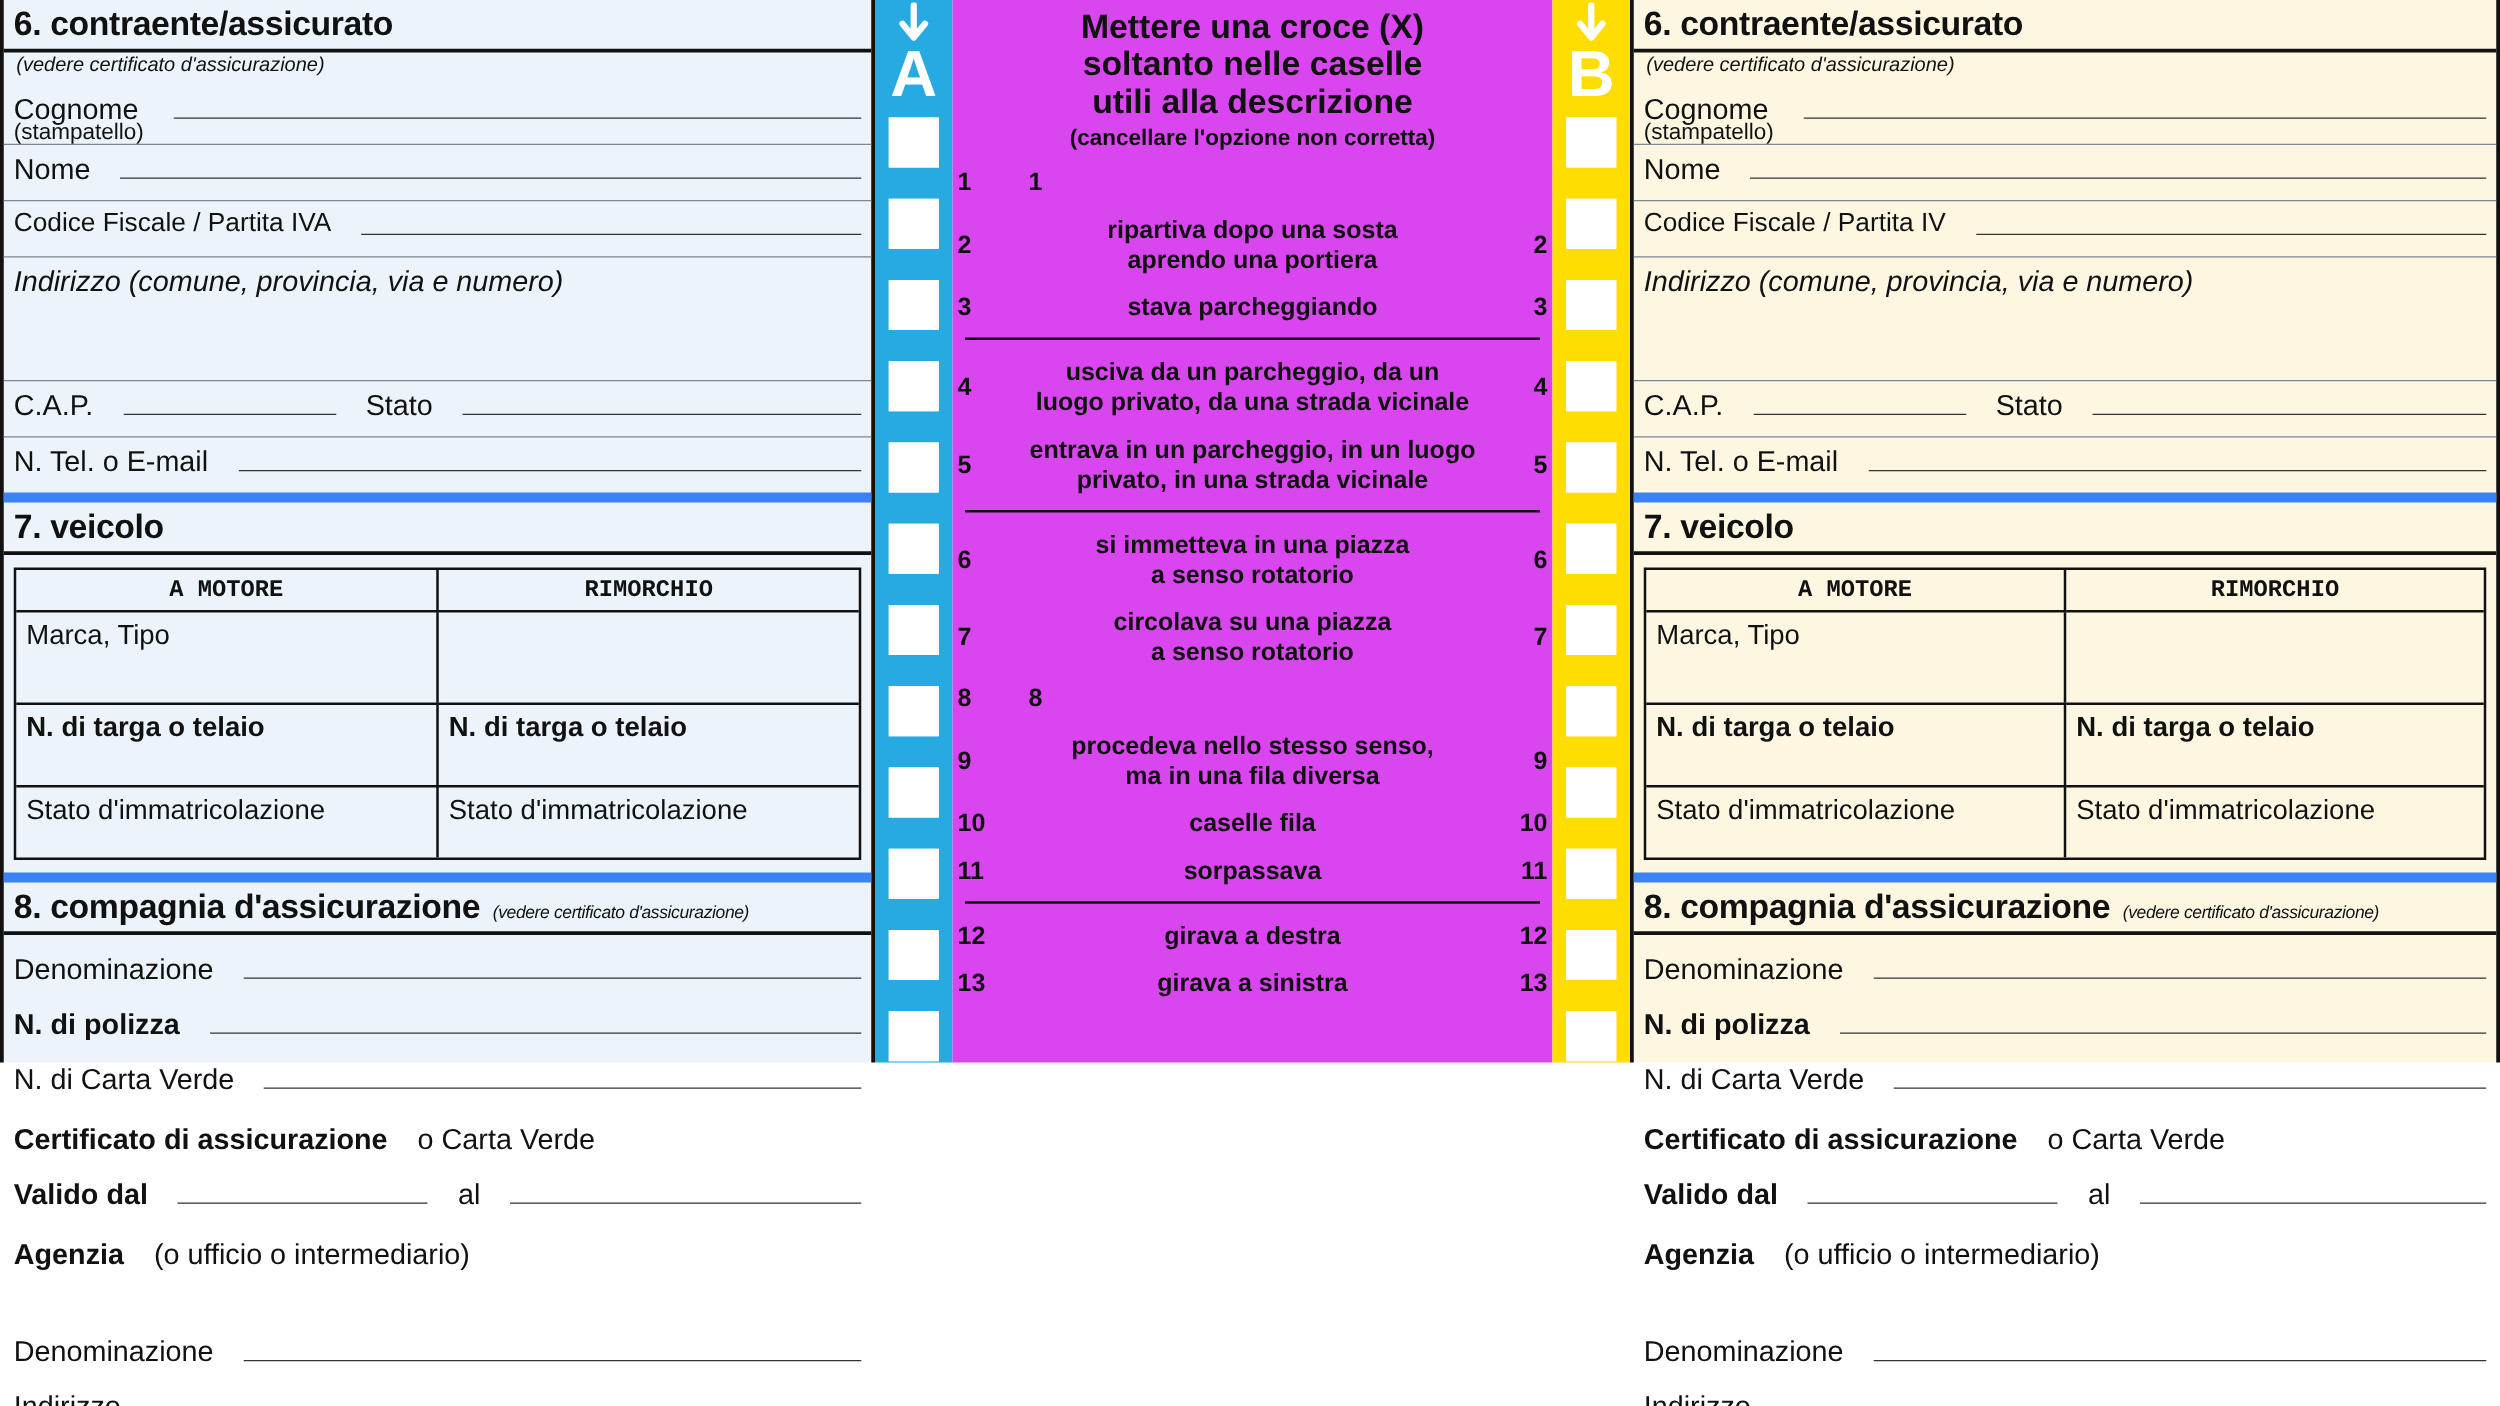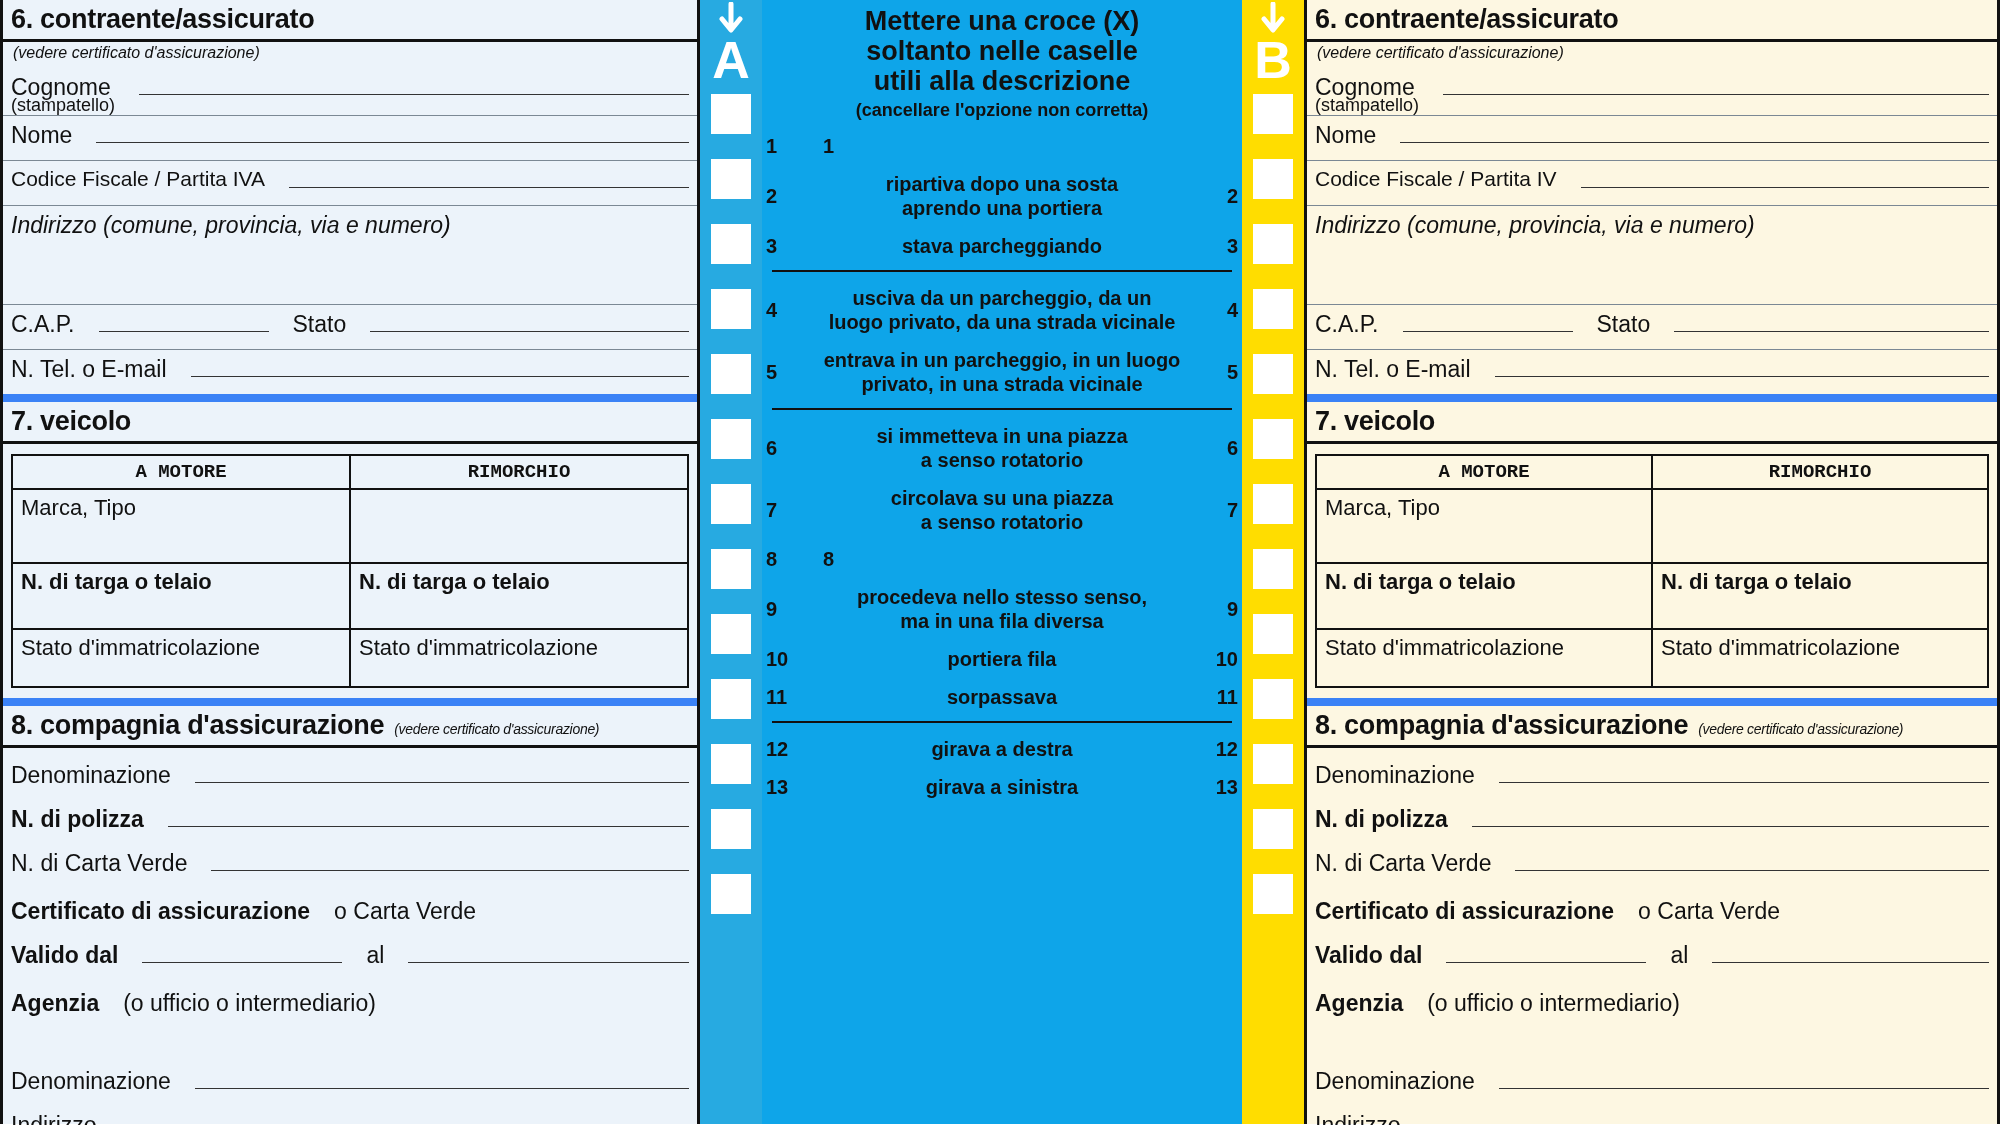--- a/index.html
+++ b/index.html
@@ -2,29 +2,29 @@
 <html><head>
 <meta charset="utf-8">
 <style>
   html,body{margin:0;padding:0;background:#ffffff;}
   body{
     width:2000px;height:1125px;overflow:hidden;
     font-family:"Liberation Sans", sans-serif;
     color:#111;
   }
   .sheet{
-    position:relative;width:2000px;height:1124px;
+    position:relative;width:2000px;height:850px;
     display:flex;
     box-sizing:border-box;
   }
   
   .col{position:relative;box-sizing:border-box;}
   .panelA{width:700px;background:#ecf3fa;border:3px solid #111;border-top:none;border-bottom:none;}
   .stripA{width:62px;background:#27aae1;position:relative;}
-  .center{width:480px;background:#0ea5e9;}
+  .center{width:480px;background:#d946ef;}
   .stripB{width:62px;background:#ffdd00;position:relative;}
   .panelB{width:696px;background:#fdf7e2;border:3px solid #111;border-top:none;border-bottom:none;}
   
   .sec-head{
     font-weight:bold;font-size:27px;letter-spacing:-.3px;
     border-top:8px solid #3b82f6;border-bottom:3px solid #111;
     padding:4px 0 4px 8px;display:flex;align-items:baseline;gap:10px;
   }
   .sec-sub{font-size:16px;font-style:italic;font-weight:normal;}
   .sec-sub.small{font-size:14px;}
@@ -264,21 +264,21 @@
           <div class="cnum">8</div>
           <div class="cnum r">8</div>
         </div>
         <div class="crow">
           <div class="cnum">9</div>
           <div class="ctext">procedeva nello stesso senso,<br>ma in una fila diversa</div>
           <div class="cnum r">9</div>
         </div>
         <div class="crow">
           <div class="cnum">10</div>
-          <div class="ctext">portiera fila</div>
+          <div class="ctext">caselle fila</div>
           <div class="cnum r">10</div>
         </div>
         <div class="crow">
           <div class="cnum">11</div>
           <div class="ctext">sorpassava</div>
           <div class="cnum r">11</div>
         </div>
         <div class="crule"></div>
         <div class="crow">
           <div class="cnum">12</div>

